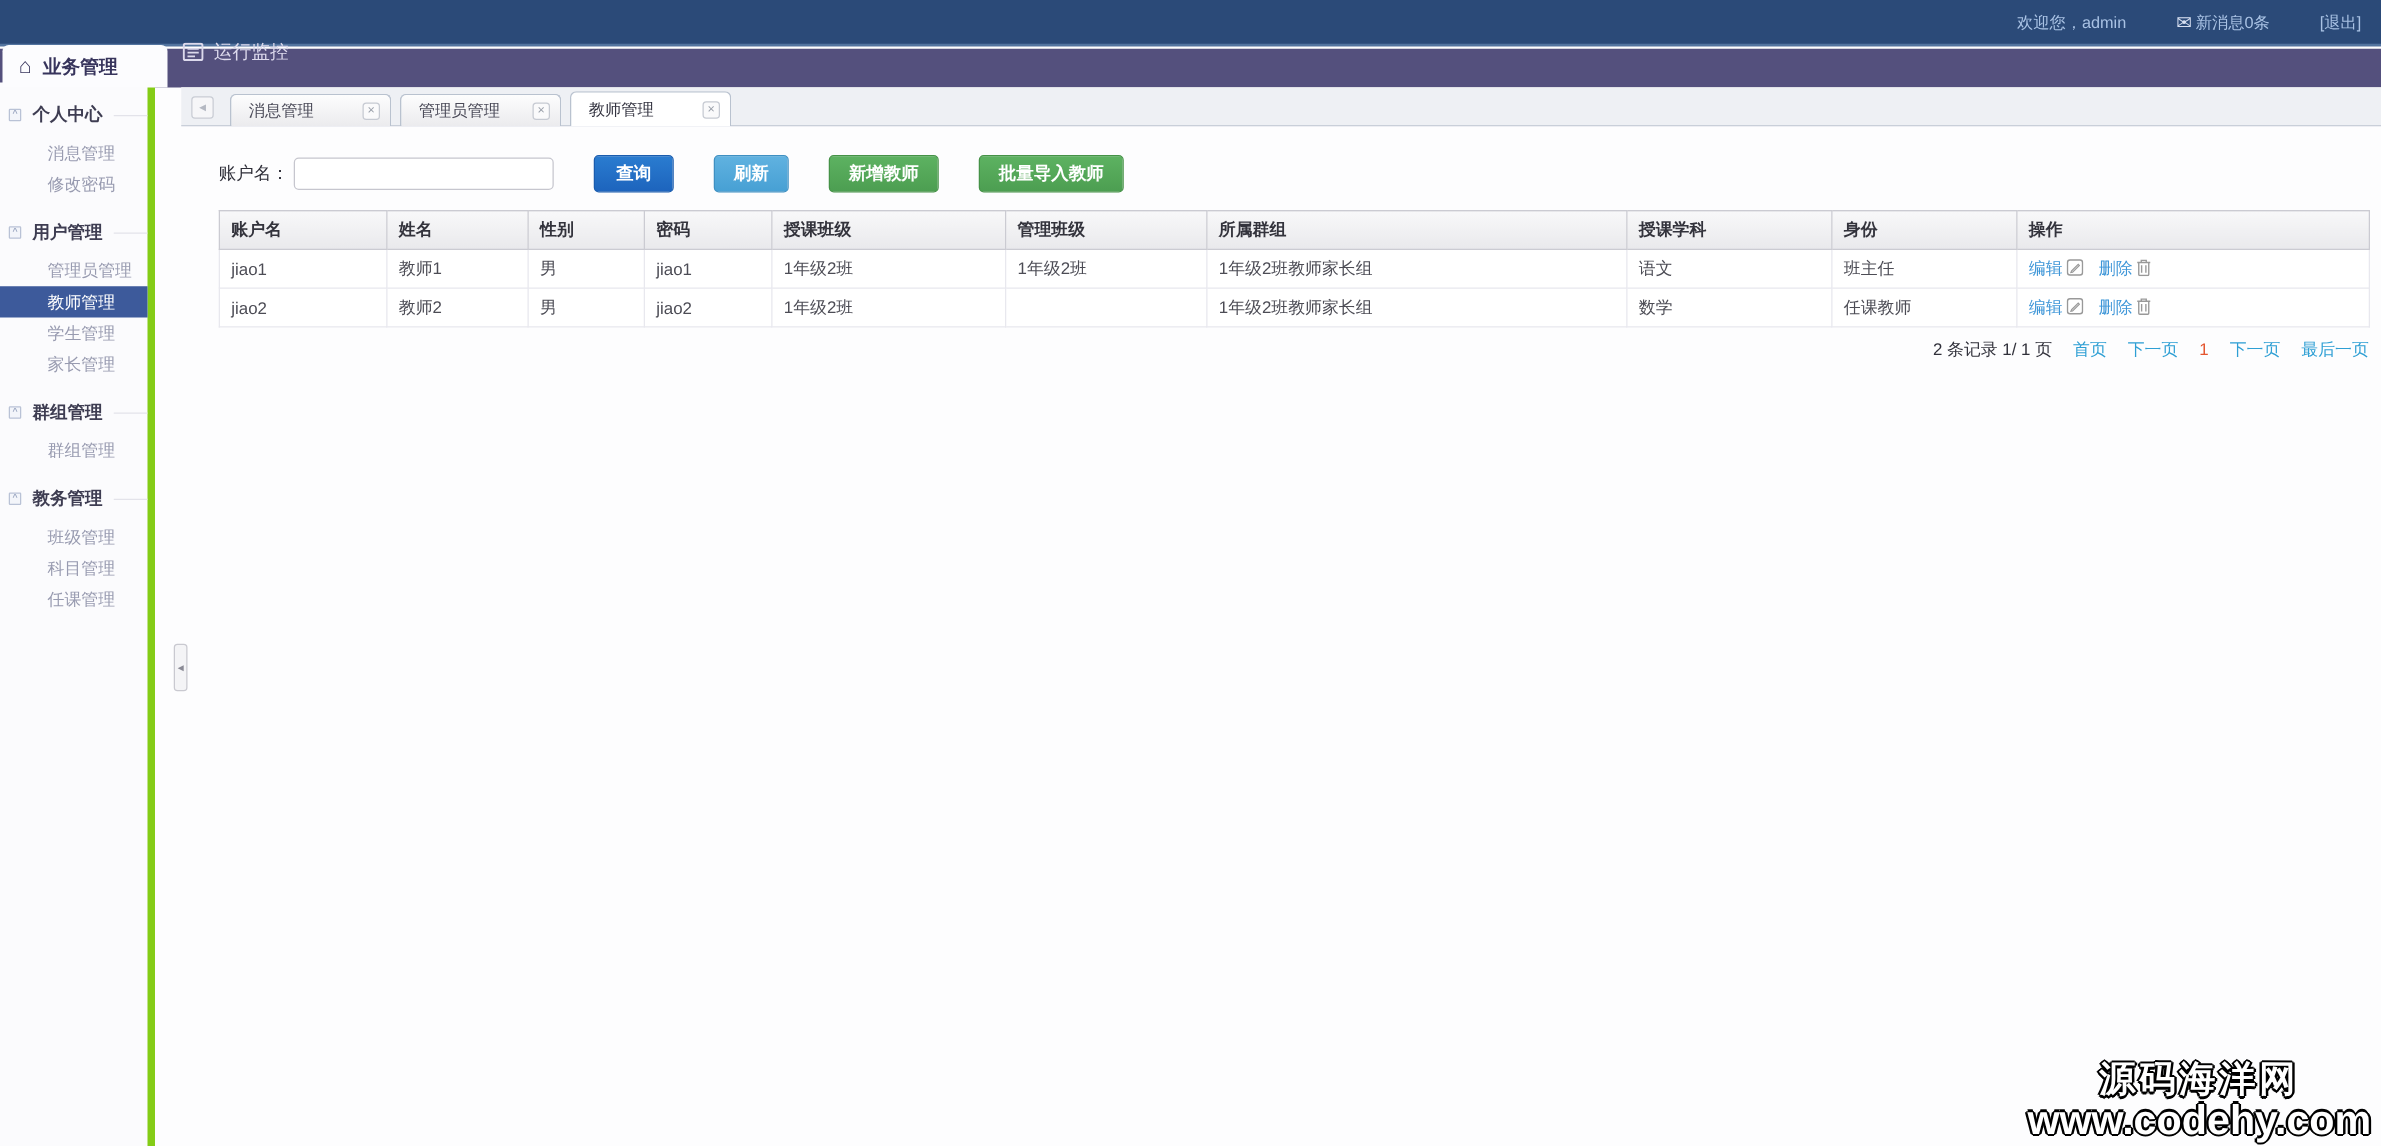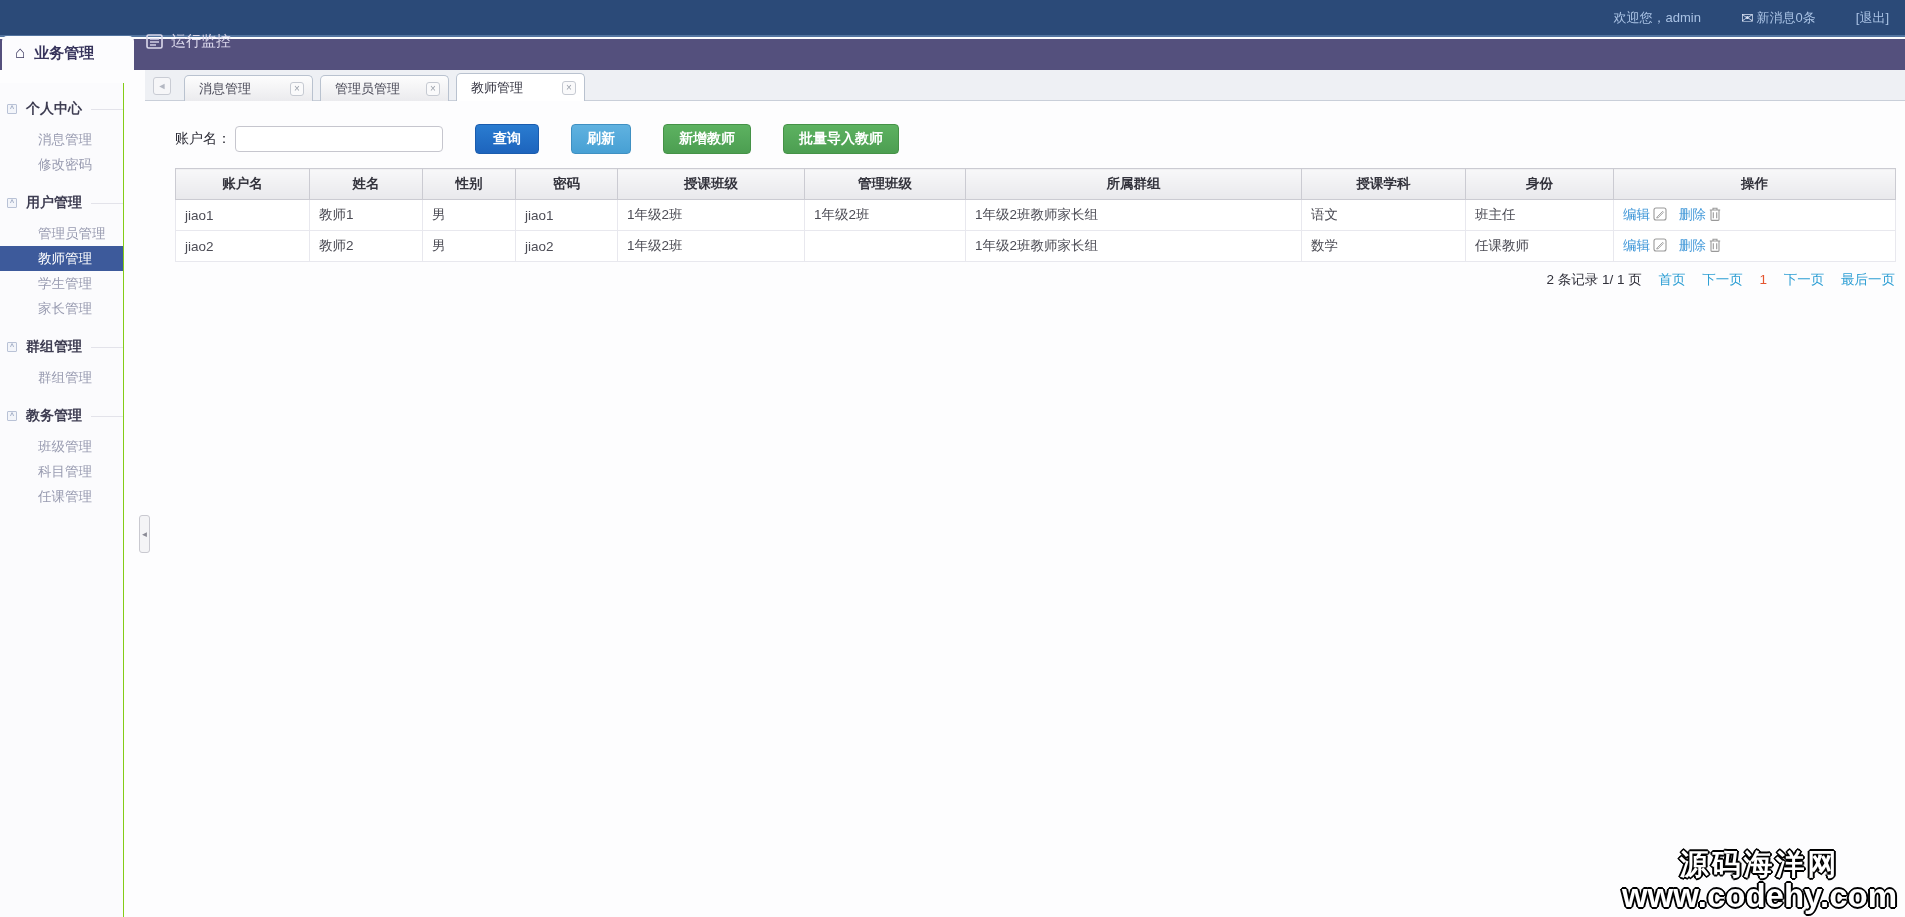--- a/index.html
+++ b/index.html
@@ -26,22 +26,22 @@
     color:#37345c; font-weight:bold; font-size:15px;
   }
   .home-icon { font-size:17px; margin-right:9px; color:#37345c; }
   .monitor-tab {
     position:absolute; top:26px; left:146px; height:31px; z-index:3;
     display:flex; align-items:center; color:#dcd9ec; font-size:15px;
   }
   .monitor-icon { margin-right:8px; display:inline-flex; }
   
   .sidebar {
-    position:absolute; top:83px; left:0; width:124px; bottom:0;
-    background:#fbfbfd; border-right:1px solid #84cc16;
+    position:absolute; top:66px; left:0; width:124px; bottom:0;
+    background:#fbfbfd; border-right:6px solid #84cc16;
   }
   .sb-group-header {
     position:relative; margin:15px 0 7px; height:22px;
     display:flex; align-items:center; padding-left:26px;
     font-size:14px; font-weight:bold; color:#3e3d52;
   }
   .collapse-icon {
     position:absolute; left:7px; top:6px; width:10px; height:10px;
     border:1px solid #b9c2d6; background:#f3f5fa; border-radius:1px;
     color:#9aa6c0; font-size:7px; line-height:8px; text-align:center;
@@ -88,21 +88,21 @@
     height:30px; border-radius:4px; color:#fff; font-size:14px; font-weight:bold;
     padding:0 15px; margin-left:32px; cursor:pointer;
   }
   .btn-query   { background:linear-gradient(#2a7cd0,#1d64bd); border:1px solid #1a5cae; padding:0 17px; }
   .btn-refresh { background:linear-gradient(#60b2e0,#47a0d4); border:1px solid #3f90c2; }
   .btn-green   { background:linear-gradient(#5db261,#4c9e51); border:1px solid #459247; }
   
   .data-table { width:1720px; border-collapse:collapse; table-layout:fixed; font-size:13.5px; background:#fff; }
   .data-table th {
     background:linear-gradient(#f8f8f9,#e9e9ec); border:1px solid #cbcbd2;
-    color:#33333c; font-weight:bold; text-align:center; padding:6px 9px;
+    color:#33333c; font-weight:bold; text-align:left; padding:6px 9px;
   }
   .data-table td { border:1px solid #e8e8ee; color:#4c4c55; padding:6px 9px; height:17px; }
   .data-table { border:1px solid #cfcfd6; }
   .link { color:#3e96d8; text-decoration:none; cursor:pointer; }
   .act-icon { display:inline-flex; vertical-align:-2px; margin:0 12px 0 3px; }
   
   .pagin { width:1720px; text-align:right; margin-top:9px; font-size:13.5px; color:#30303a; }
   .pagin a { color:#2e9fd4; margin-left:13px; text-decoration:none; cursor:pointer; }
   .pagin .current { color:#e4552f; margin-left:13px; }
   

